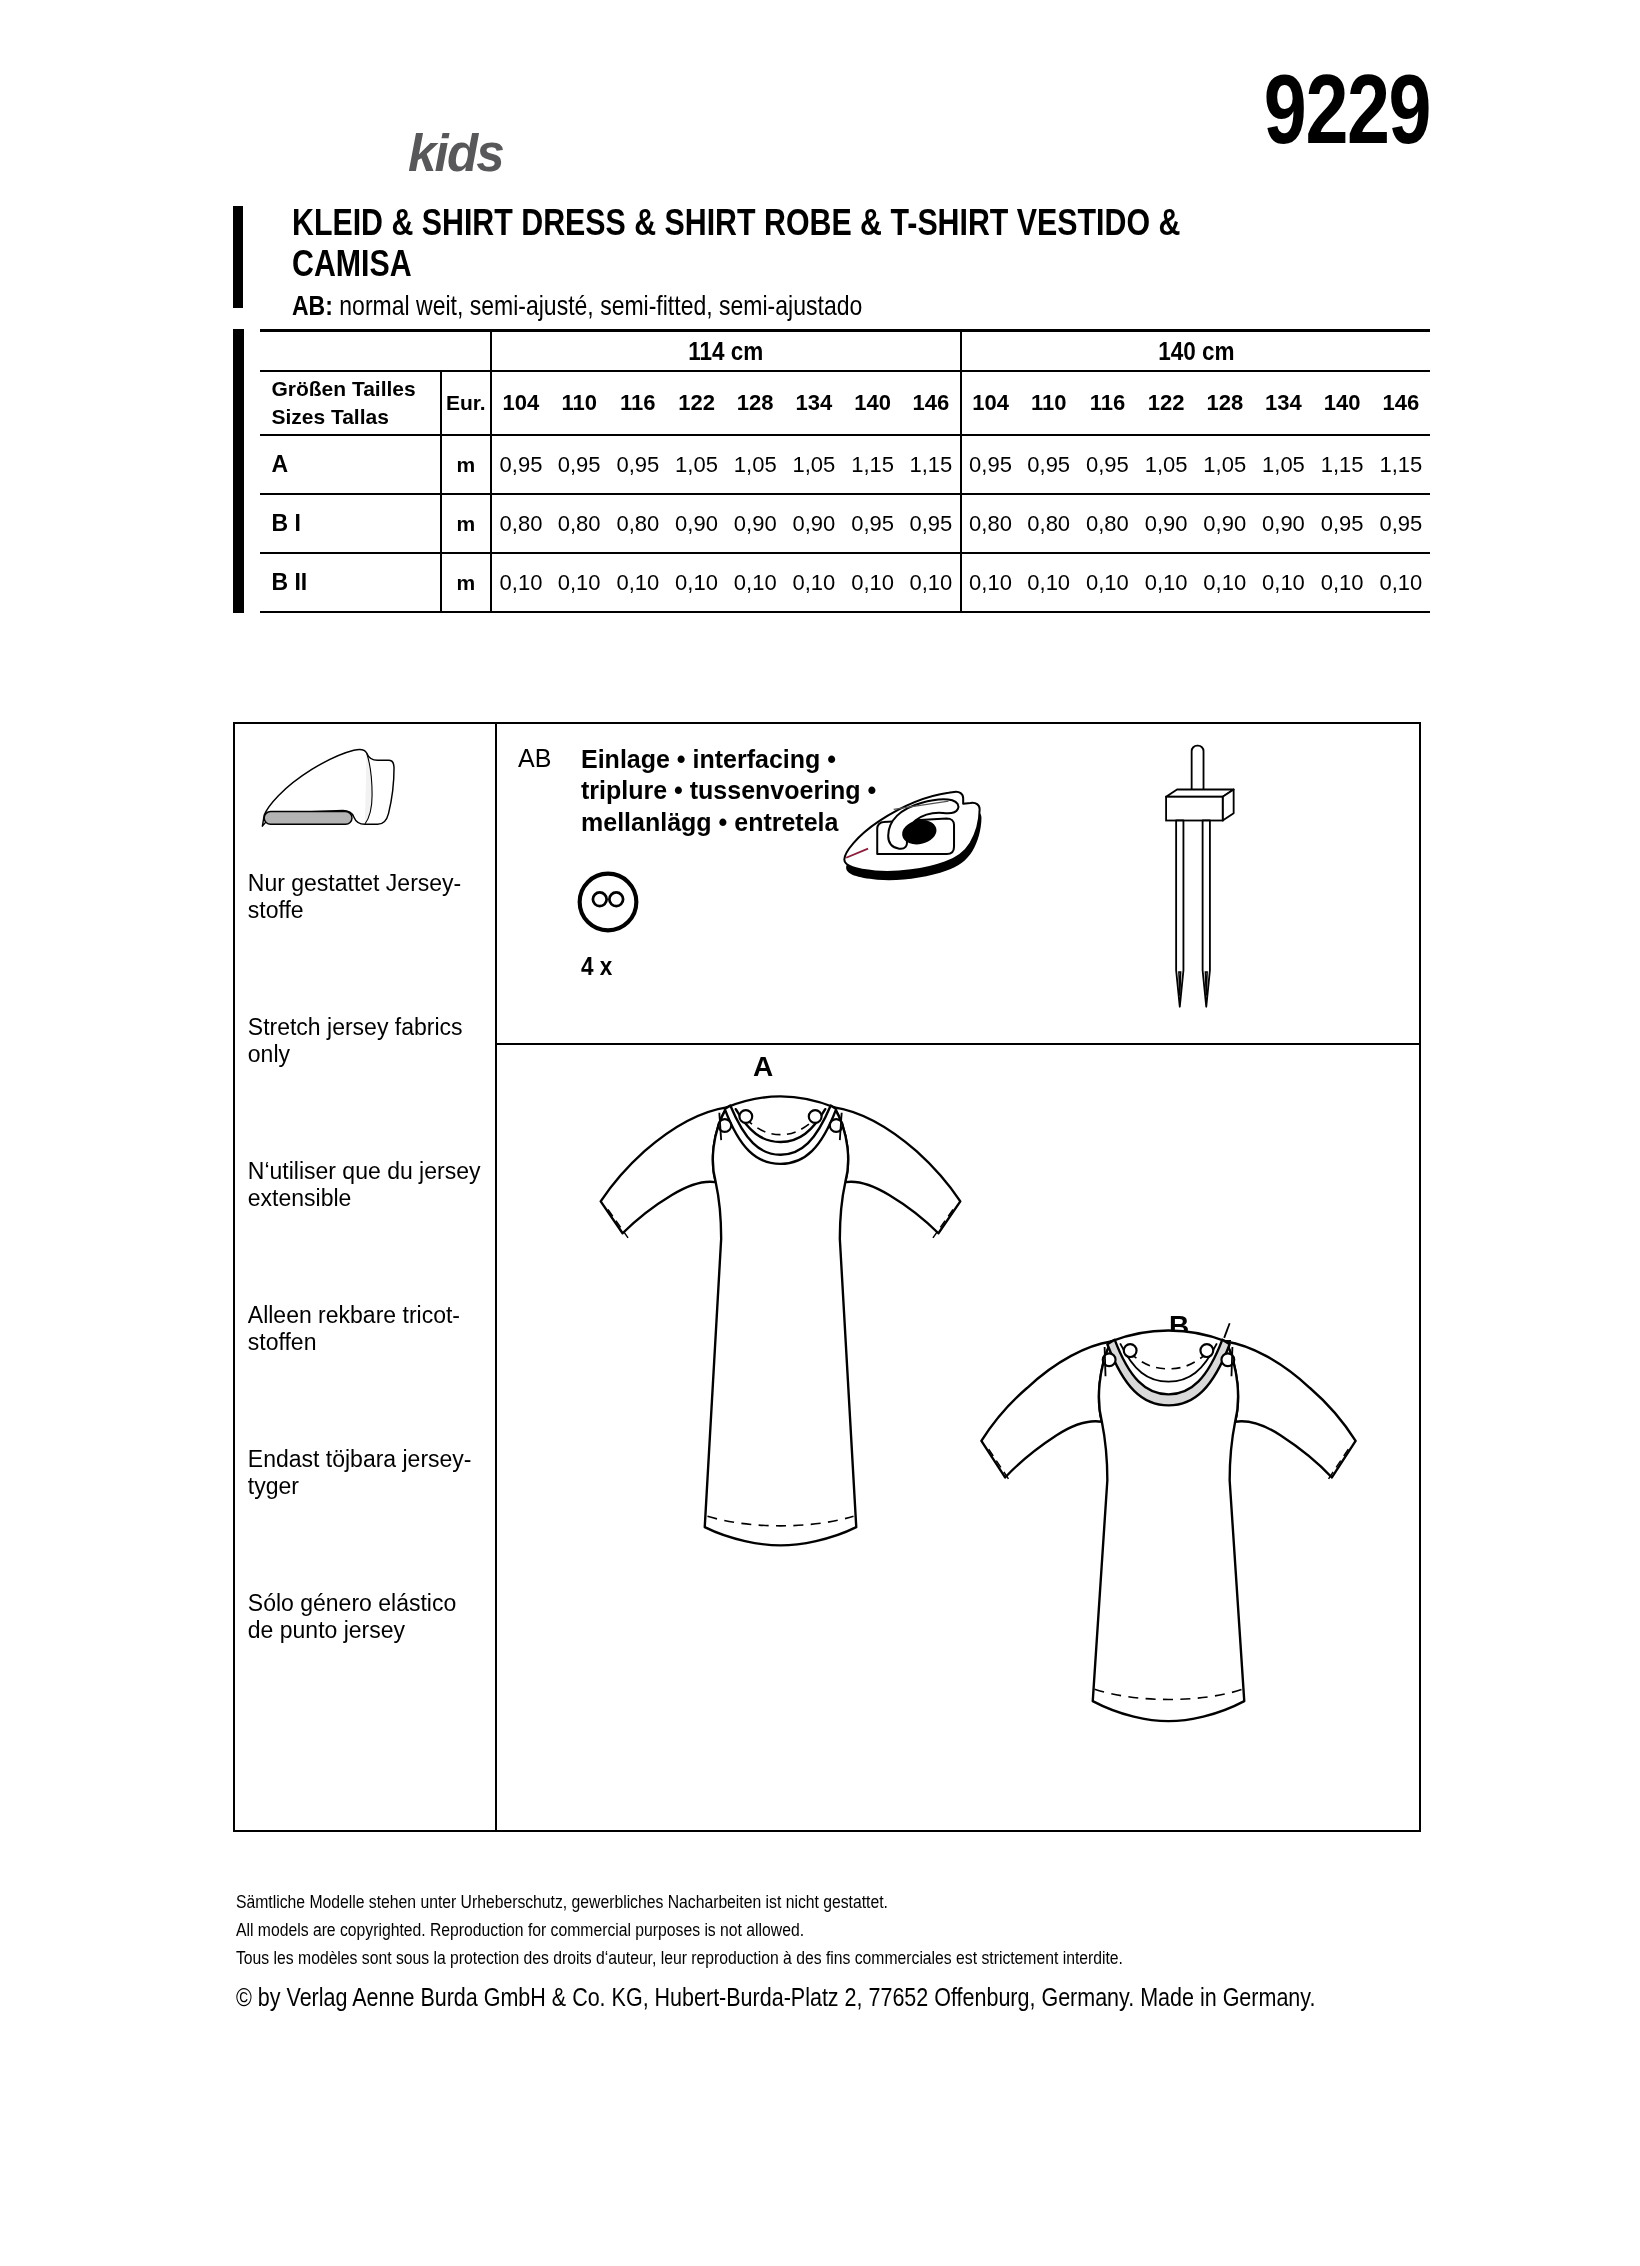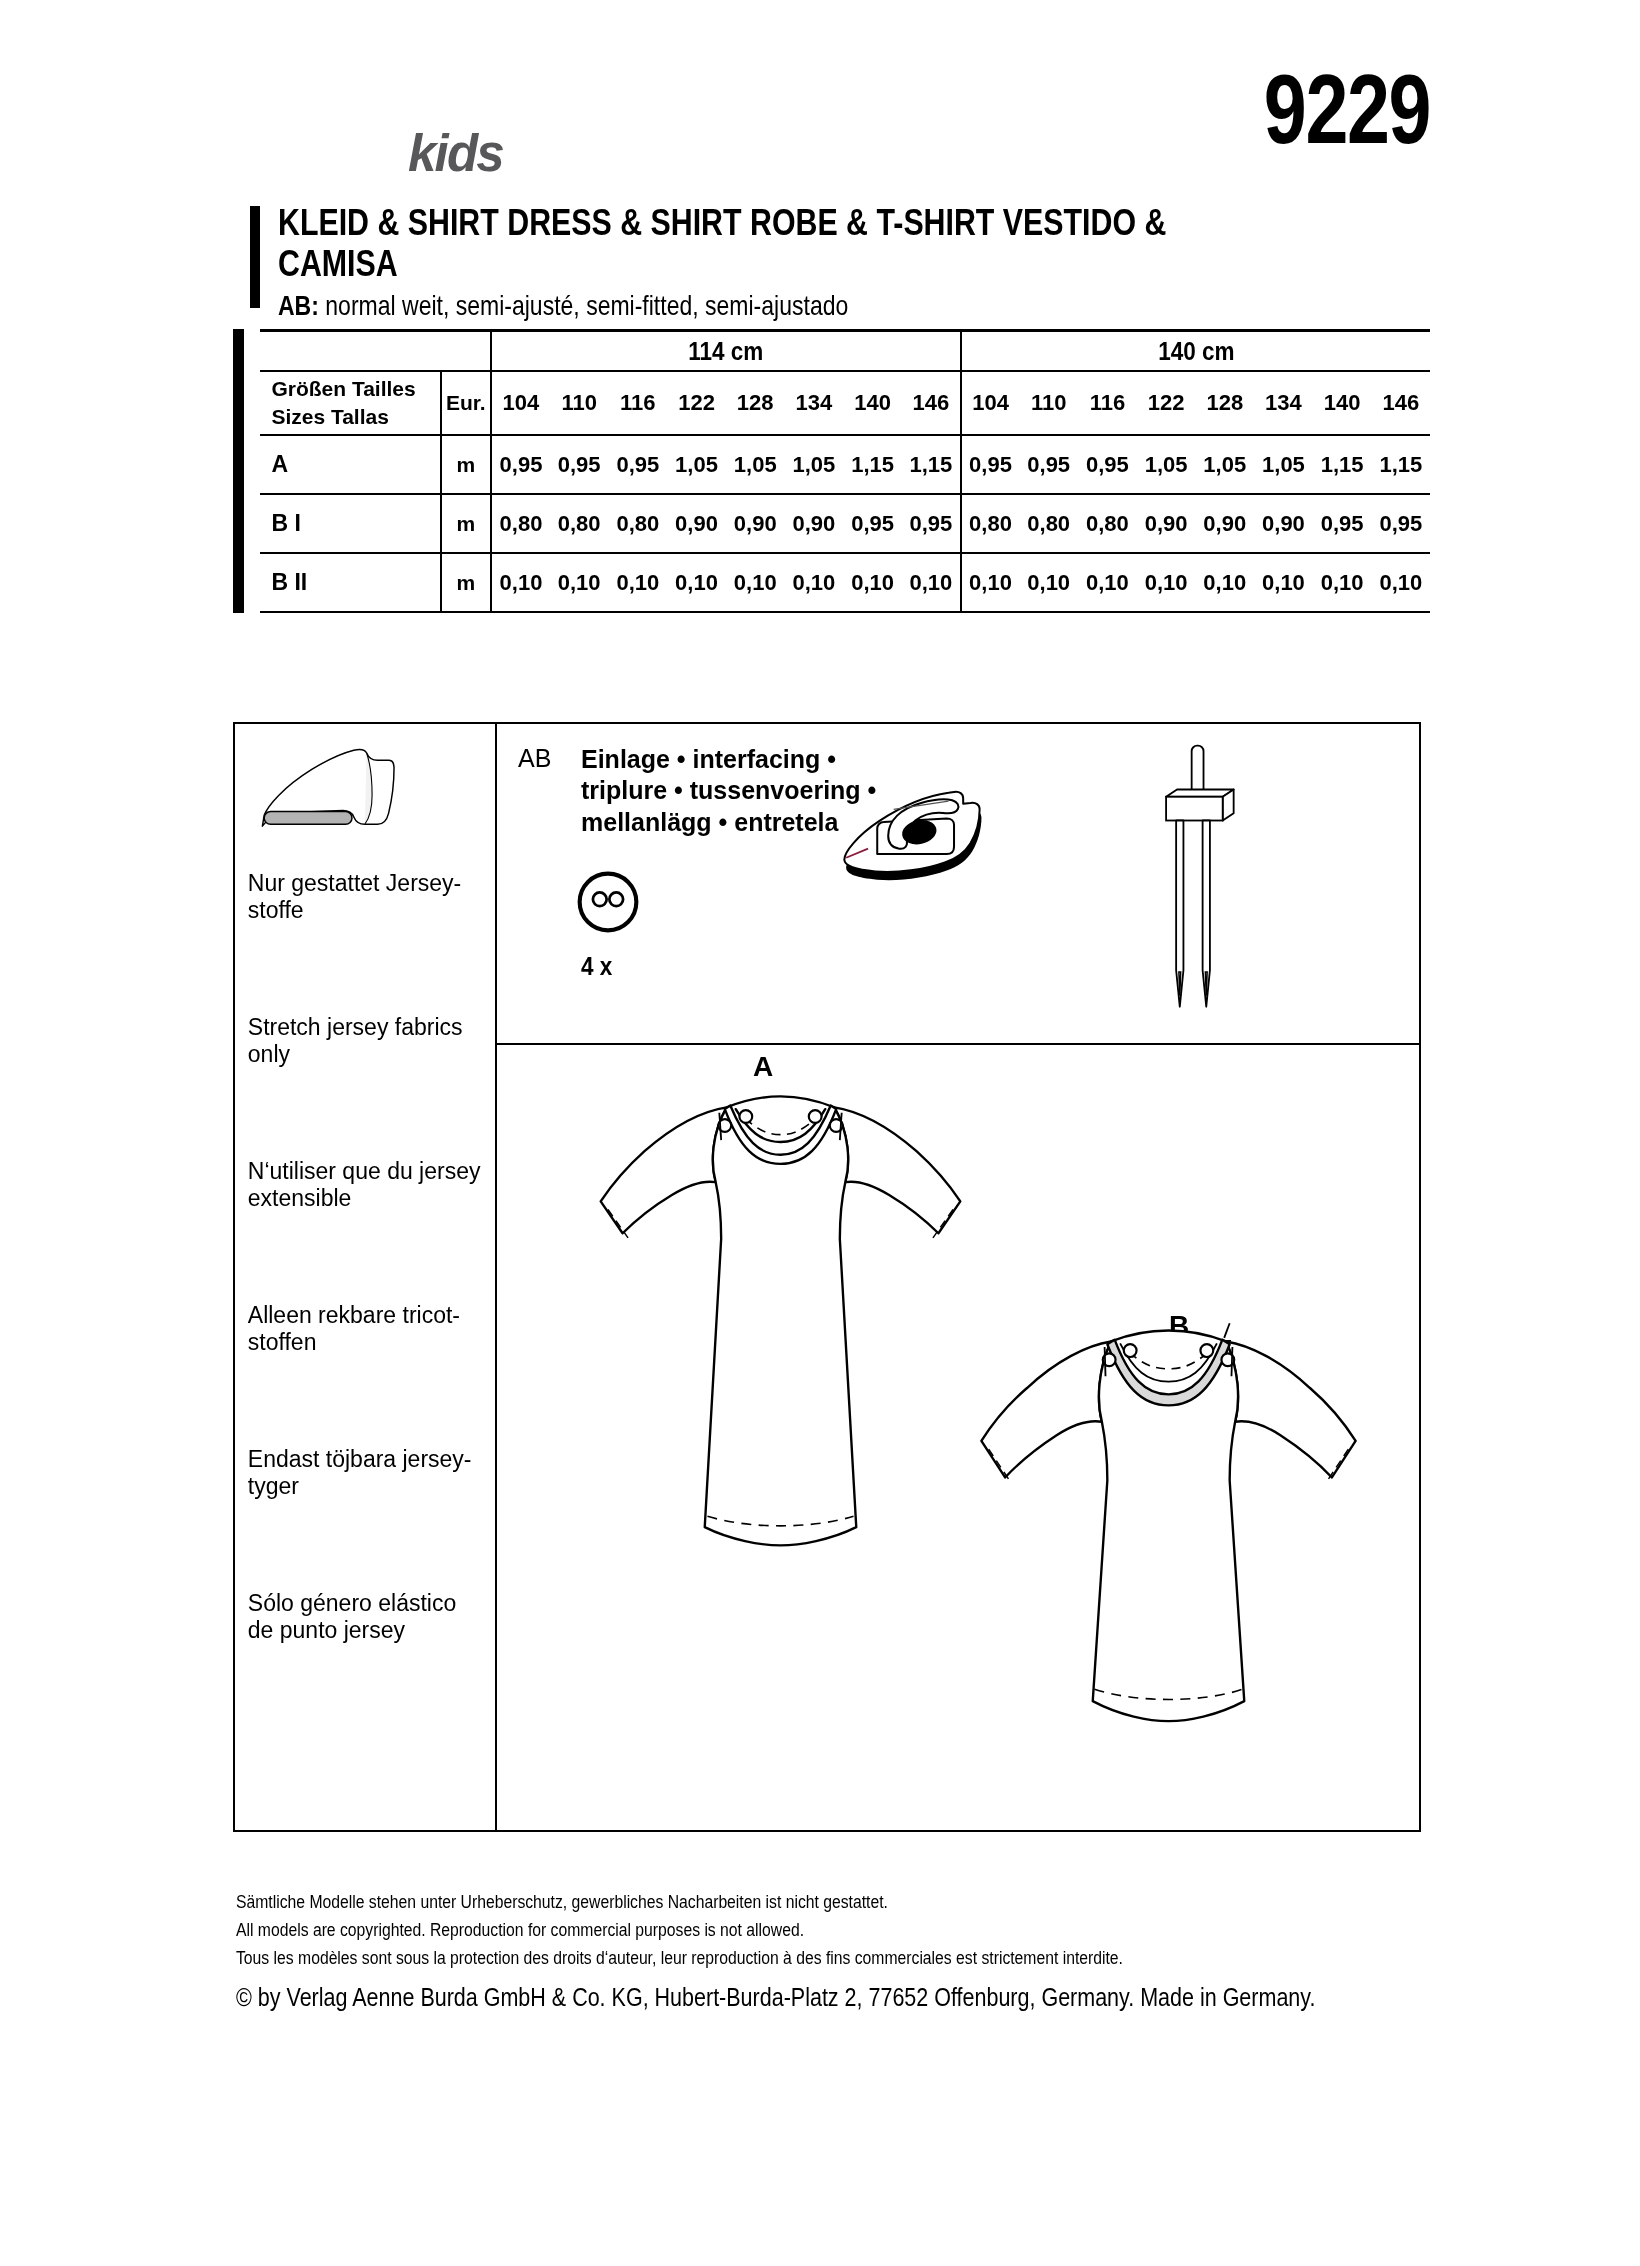--- a/index.html
+++ b/index.html
@@ -70,23 +70,24 @@
     letter-spacing: -1.8px;
     line-height: 1;
     transform: scaleX(0.78);
     transform-origin: right top;
     color: #000;
   }
 
   
   .title-block {
     position: absolute;
-    left: 250px;
+    left: 233px;
     top: 203px;
     width: 1206px;
+    padding-left: 31px;
   }
   .title-bar {
     position: absolute;
     left: 0px;
     top: 2.7px;
     width: 10px;
     height: 102px;
     background: #000;
   }
   .title-lines {
@@ -173,21 +174,21 @@
     text-align: center;
   }
   .ft .rowlabel {
     text-align: left;
     padding-left: 11px;
     font-weight: bold;
     font-size: 23px;
     height: 57px;
   }
   .ft .val {
-    font-weight: bold;
+    font-weight: normal;
     font-size: 22px;
   }
 
   
   .main-box {
     position: absolute;
     left: 233px;
     top: 722px;
     width: 1188px;
     height: 1110px;

